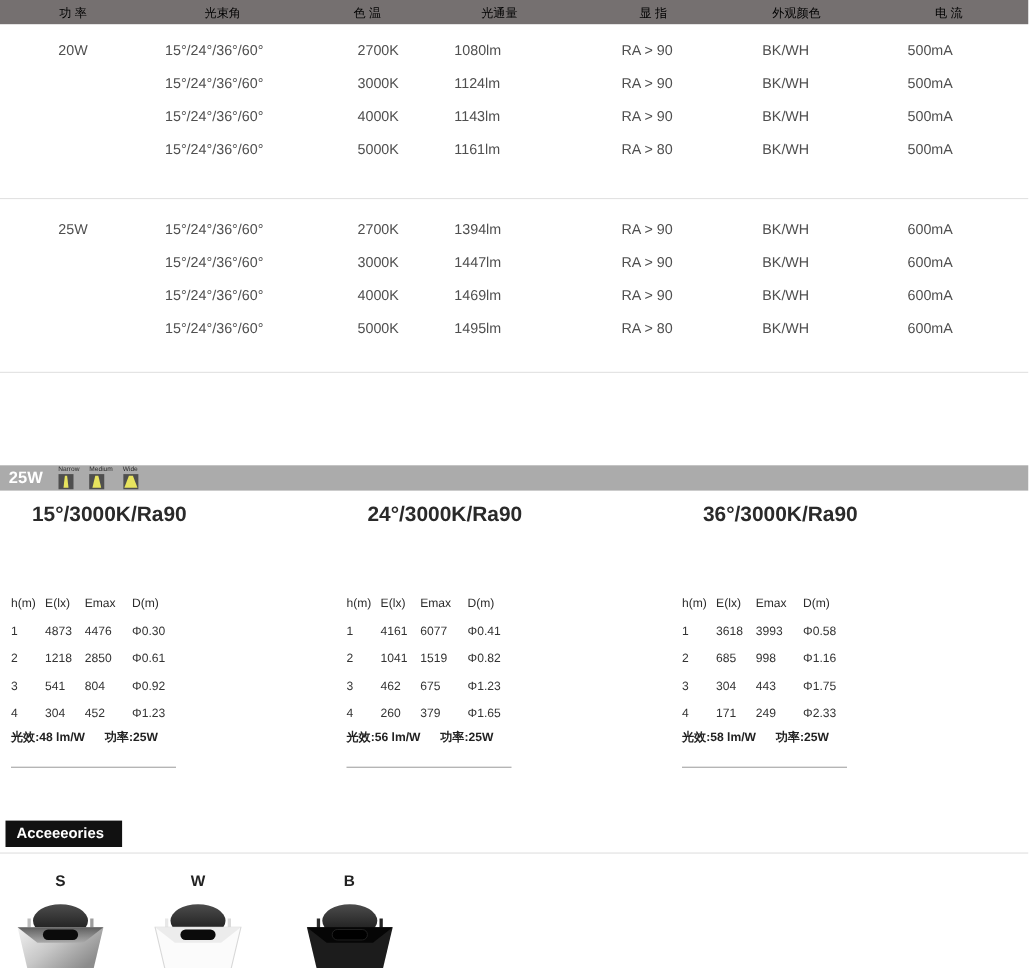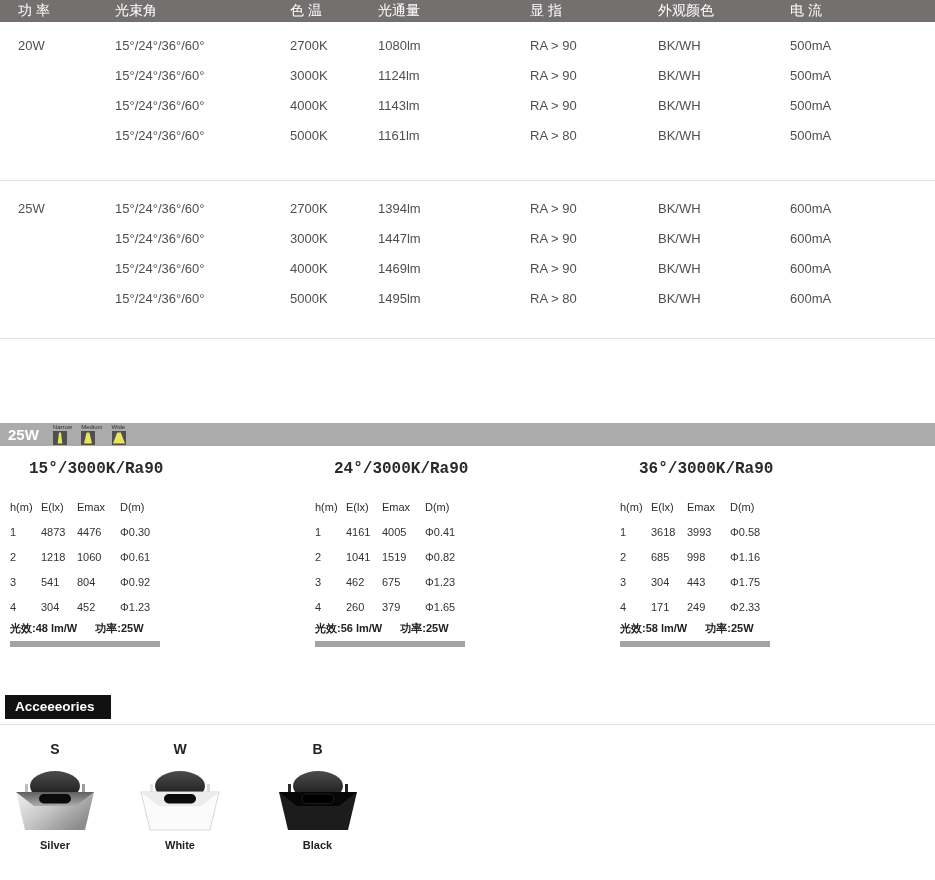--- a/index.html
+++ b/index.html
@@ -3,49 +3,49 @@
 <meta charset="utf-8">
 <style>
   * { margin:0; padding:0; box-sizing:border-box; }
   html,body { width:935px; height:880px; background:#ffffff; overflow:hidden;
               font-family:"Liberation Sans", sans-serif; color:#4a4a4a; }
 
   
   .spec-header, .spec-row { display:grid;
     grid-template-columns:97px 175px 88px 152px 128px 132px 1fr;
     align-items:center; padding-left:18px; }
-  .spec-header { height:22px; background:#757070; color:#ffffff; font-size:14px; }
+  .spec-header { height:22px; background:#757070; color:#000000; font-size:11px;text-align:center; }
   .spec-row { height:30px; font-size:13px; color:#4f4f4f; }
-  .spec-group { padding-top:8px; }
+  .spec-group { padding-top:8px;padding-left:35px; }
   .spec-group.second { padding-top:12px; }
   .divider { border:none; border-top:1px solid #e2e2e2; height:0; width:935px; }
   .div1 { margin-top:30px; }
   .div2 { margin-top:25px; }
 
   
   .beam-bar { margin-top:84px; height:23px; background:#ababab;
     display:flex; align-items:center; }
   .beam-power { color:#ffffff; font-size:15px; font-weight:bold; padding-left:8px; }
   .beam-icons { display:flex; gap:9px; margin-left:14px; align-items:flex-end; }
   .beam-icon { display:flex; flex-direction:column; align-items:flex-start; }
   .beam-icon-label { font-size:6px; color:#2e2e2e; line-height:7px; }
   .beam-icon svg { display:block; }
 
   
   .pt-section { display:flex; padding-left:10px; padding-top:14px; }
   .pt { width:175px; }
   .pt + .pt { margin-left:130px; }
-  .pt-title { font-size:16px; font-weight:bold; color:#2a2a2a; padding-left:19px;
-    line-height:18px;font-family:Liberation Mono, monospace; }
+  .pt-title { font-size:19px; font-weight:bold; color:#2a2a2a; padding-left:19px;
+    line-height:18px; }
   .pt-grid { display:grid; grid-template-columns:31px 36px 43px 55px; margin-top:16px; }
   .pt-grid .cell { height:25px; font-size:11px; color:#333333; display:flex; align-items:center; }
-  .pt-grid .hcell { color:#2d2d2d; }
+  .pt-grid .hcell { color:#2d2d2d;margin-top:42px; }
   .pt-footer { margin-top:2px; width:150px; display:flex; gap:18px;
     font-size:11px; font-weight:bold; color:#222222;
-    padding-bottom:5px; border-bottom:6px solid #a3a3a3; }
+    padding-bottom:19px; border-bottom:1px solid #a3a3a3; }
 
   
   .acc-section { margin-top:48px; }
   .acc-title-box { display:inline-block; background:#111111; color:#ffffff;
     font-size:13.5px; font-weight:bold; padding:4px 16px 5px 10px; margin-left:5px; }
   .acc-divider { border:none; border-top:1px solid #e0e0e0; margin-top:5px; }
   .acc-grid { display:grid; grid-template-columns:110px 140px 135px 140px 148px 140px;
     margin-top:16px; }
   .acc-col { display:flex; flex-direction:column; align-items:center; }
   .acc-code { font-size:14px; font-weight:bold; color:#222222; height:18px; }
@@ -212,21 +212,21 @@
       <div class="cell hcell">h(m)</div>
       <div class="cell hcell">E(lx)</div>
       <div class="cell hcell">Emax</div>
       <div class="cell hcell">D(m)</div>
       <div class="cell">1</div>
       <div class="cell">4873</div>
       <div class="cell">4476</div>
       <div class="cell">Φ0.30</div>
       <div class="cell">2</div>
       <div class="cell">1218</div>
-      <div class="cell">1060</div>
+      <div class="cell">2850</div>
       <div class="cell">Φ0.61</div>
       <div class="cell">3</div>
       <div class="cell">541</div>
       <div class="cell">804</div>
       <div class="cell">Φ0.92</div>
       <div class="cell">4</div>
       <div class="cell">304</div>
       <div class="cell">452</div>
       <div class="cell">Φ1.23</div>
     </div>
@@ -238,21 +238,21 @@
 
   <div class="pt">
     <div class="pt-title">24°/3000K/Ra90</div>
     <div class="pt-grid">
       <div class="cell hcell">h(m)</div>
       <div class="cell hcell">E(lx)</div>
       <div class="cell hcell">Emax</div>
       <div class="cell hcell">D(m)</div>
       <div class="cell">1</div>
       <div class="cell">4161</div>
-      <div class="cell">4005</div>
+      <div class="cell">6077</div>
       <div class="cell">Φ0.41</div>
       <div class="cell">2</div>
       <div class="cell">1041</div>
       <div class="cell">1519</div>
       <div class="cell">Φ0.82</div>
       <div class="cell">3</div>
       <div class="cell">462</div>
       <div class="cell">675</div>
       <div class="cell">Φ1.23</div>
       <div class="cell">4</div>

